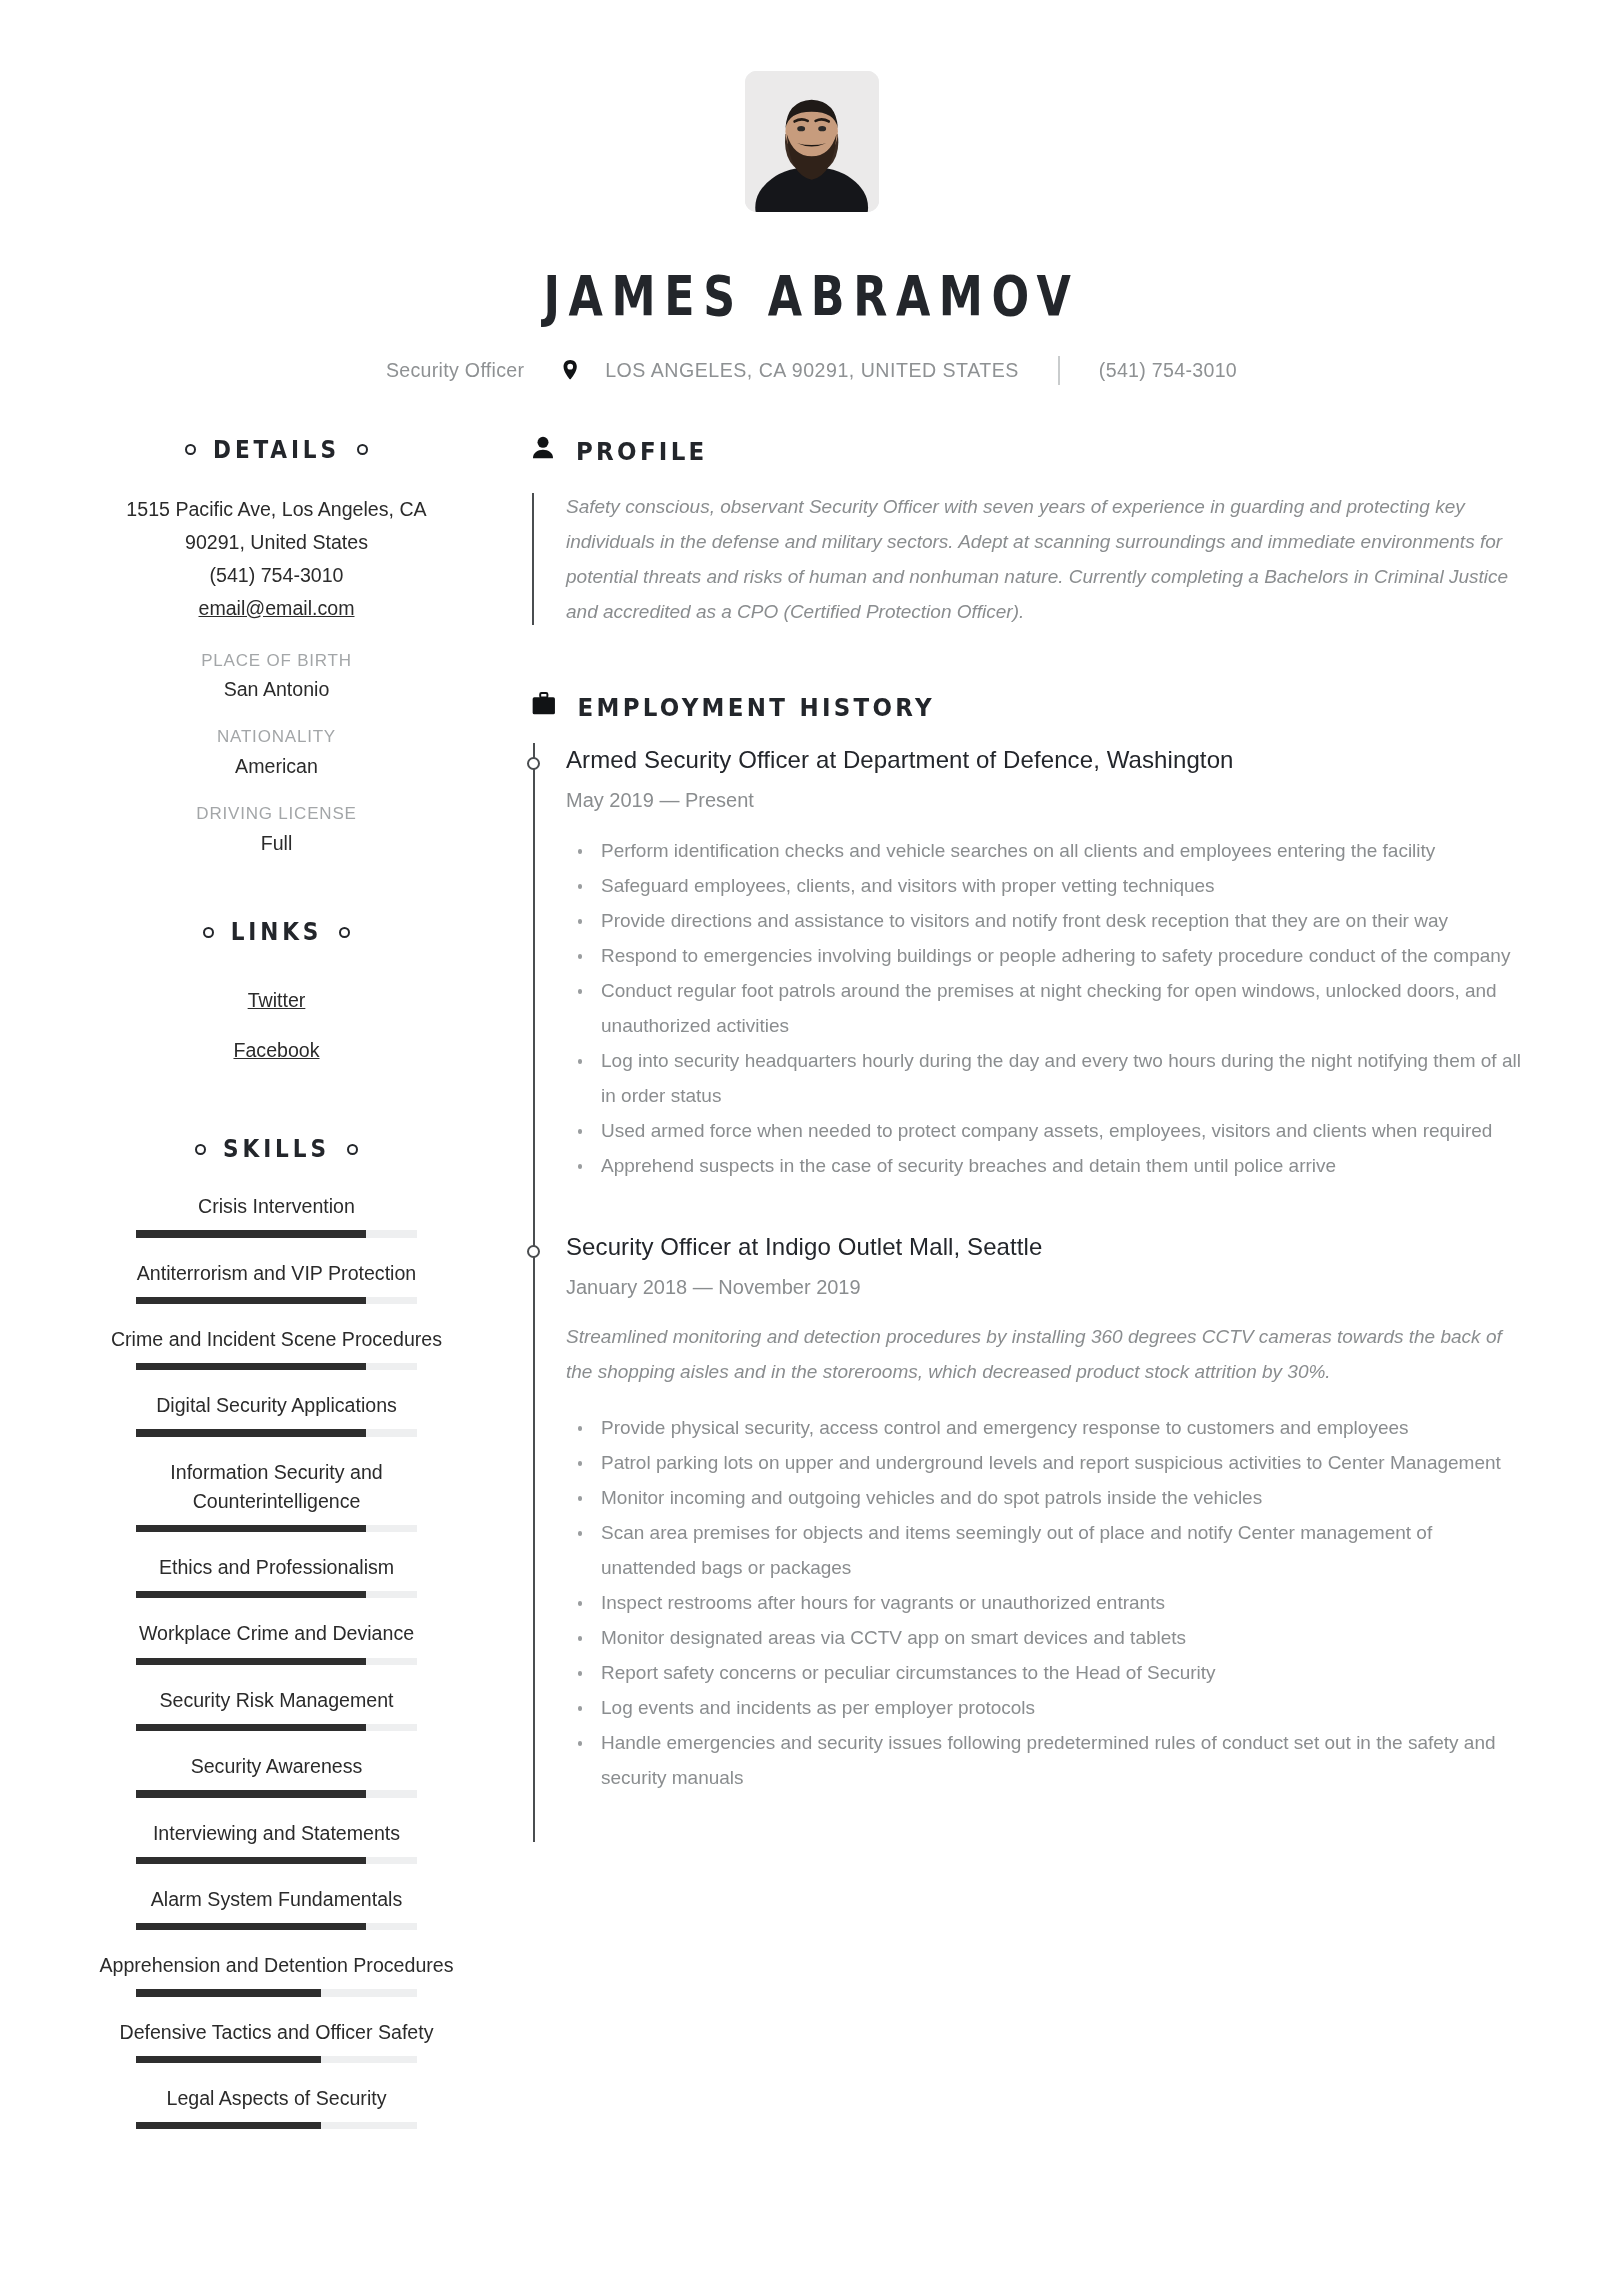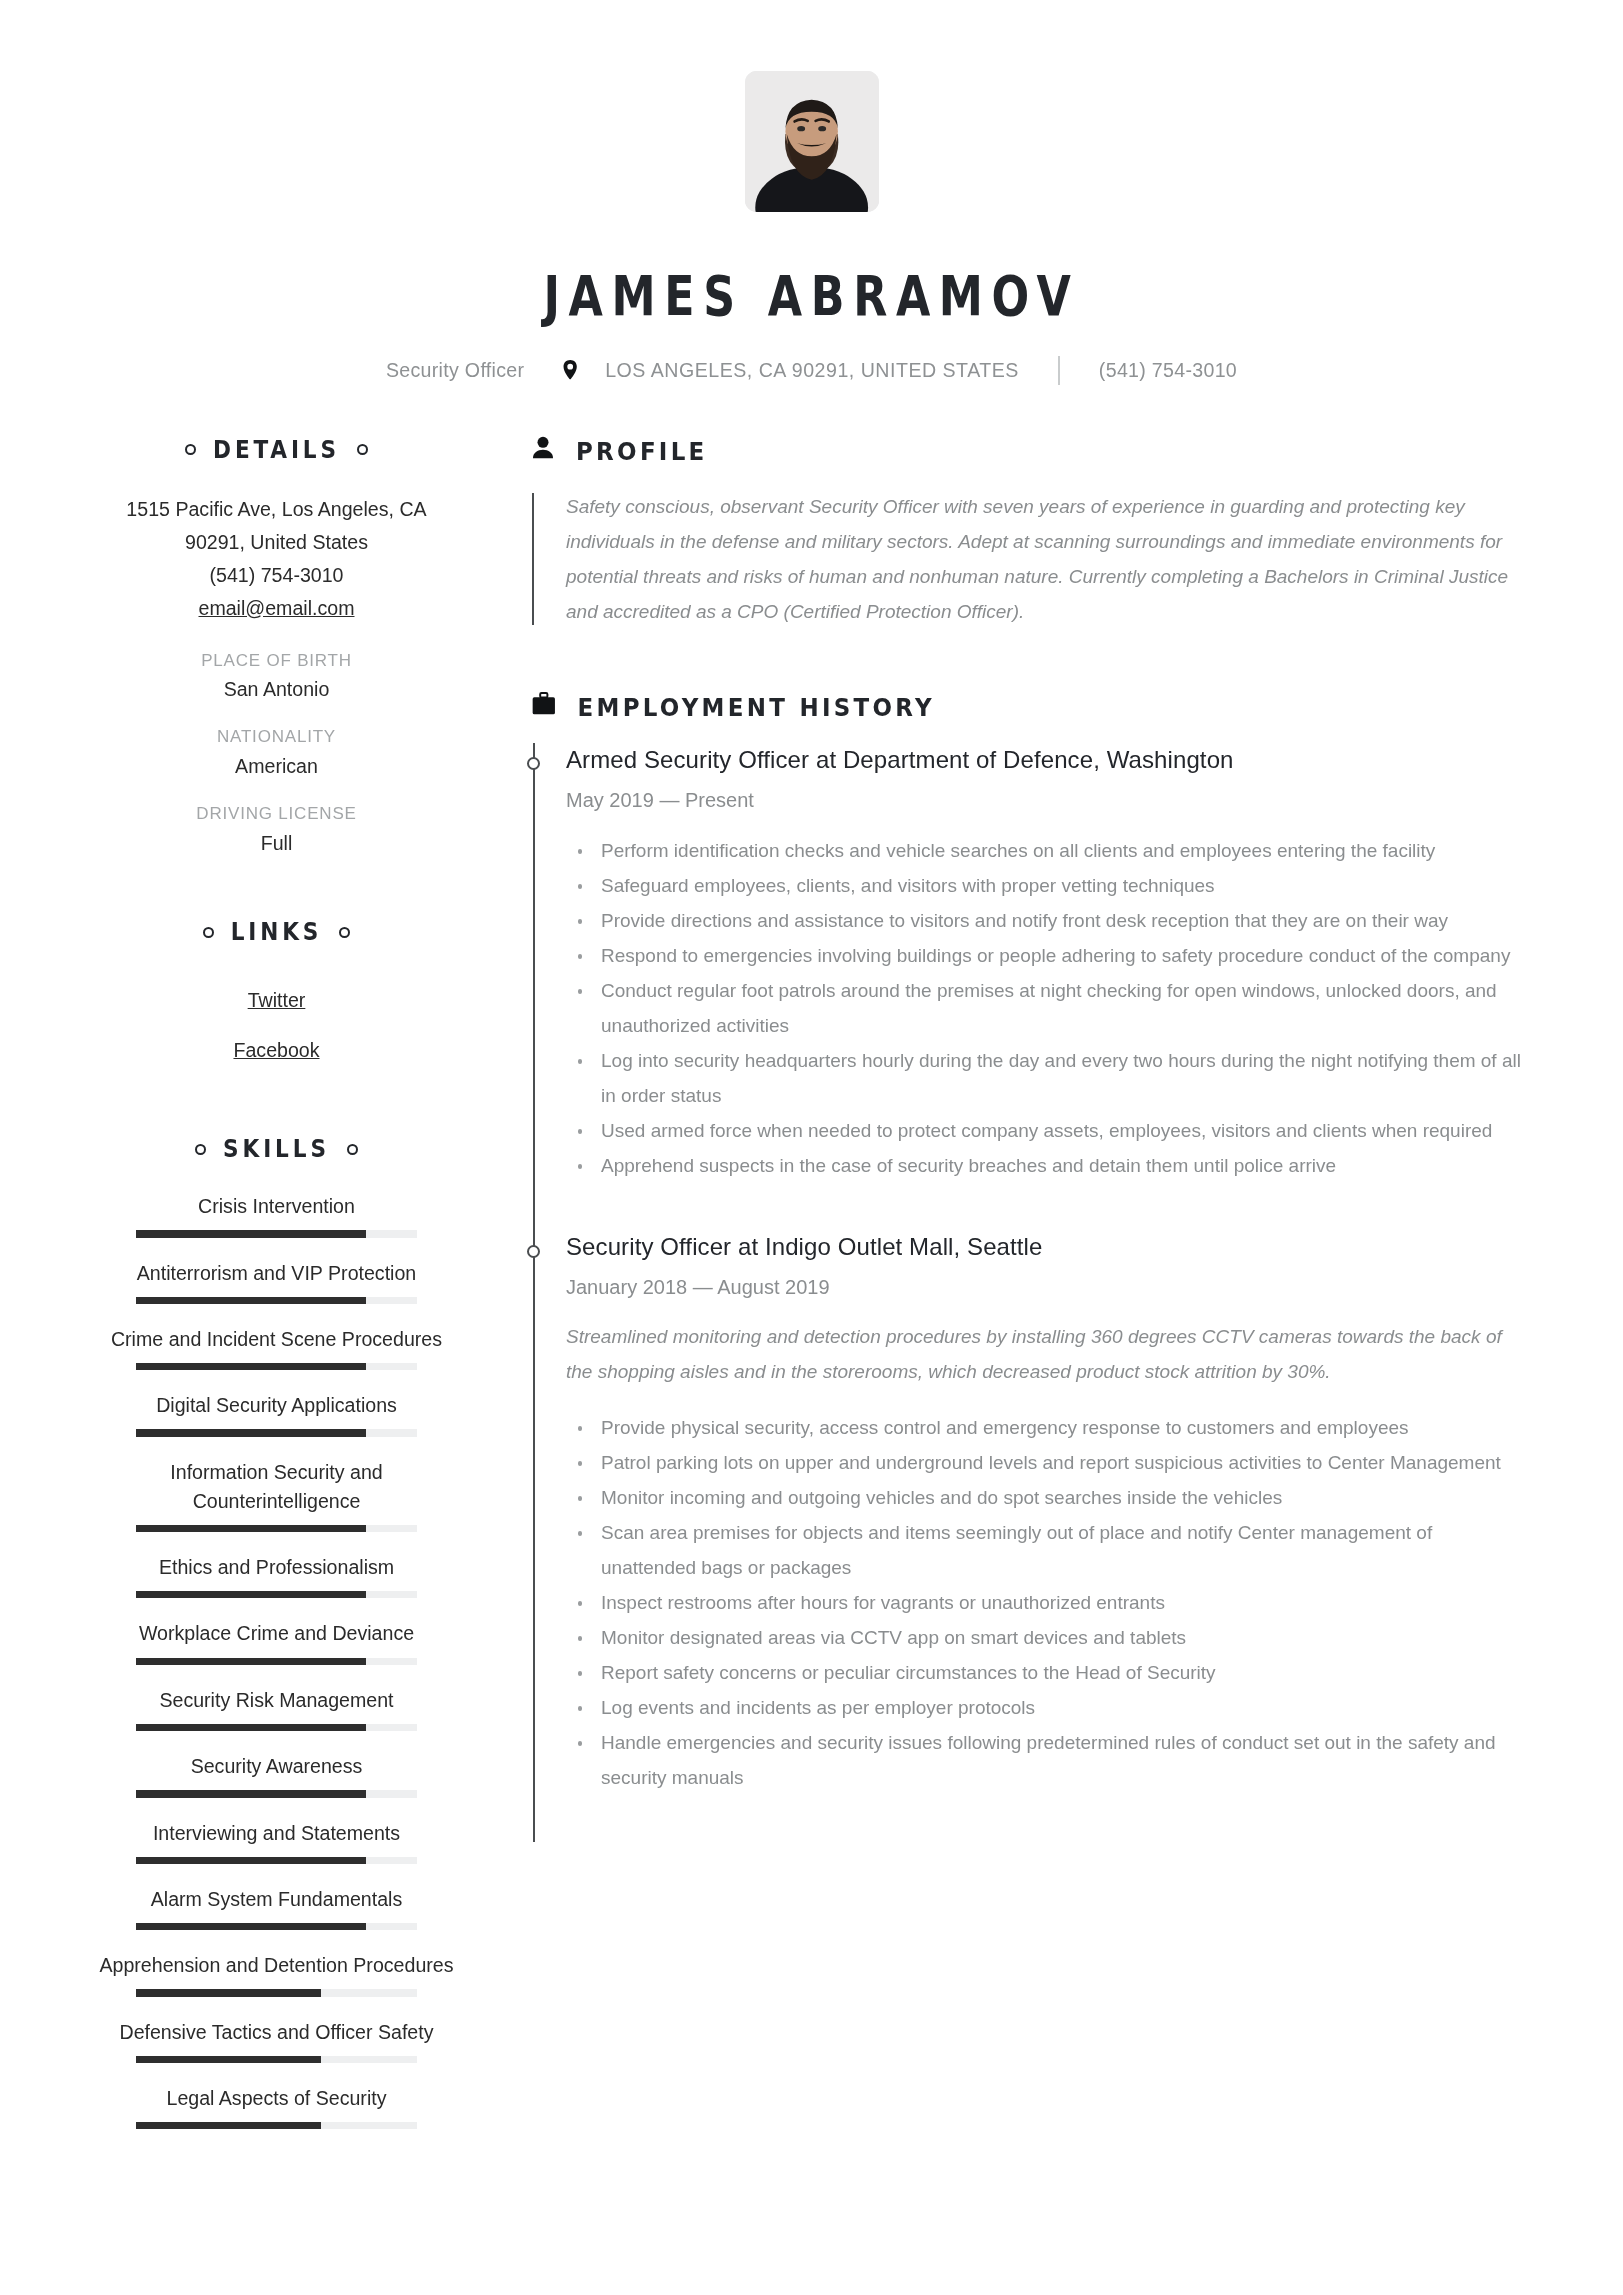--- a/index.html
+++ b/index.html
@@ -313,26 +313,26 @@
               <li>Respond to emergencies involving buildings or people adhering to safety procedure conduct of the company</li>
               <li>Conduct regular foot patrols around the premises at night checking for open windows, unlocked doors, and unauthorized activities</li>
               <li>Log into security headquarters hourly during the day and every two hours during the night notifying them of all in order status</li>
               <li>Used armed force when needed to protect company assets, employees, visitors and clients when required</li>
               <li>Apprehend suspects in the case of security breaches and detain them until police arrive</li>
             </ul>
           </div>
           <div class="job">
             <div class="job-dot"></div>
             <div class="job-title">Security Officer at  Indigo Outlet Mall, Seattle</div>
-            <div class="job-date">January 2018 — August 2019</div>
+            <div class="job-date">January 2018 — November 2019</div>
             <div class="job-desc">Streamlined monitoring and detection procedures by installing 360 degrees CCTV cameras towards the back of the shopping aisles and in the storerooms, which decreased product stock attrition by 30%.</div>
             <ul class="job-bullets">
               <li>Provide physical security, access control and emergency response to customers and employees</li>
               <li>Patrol parking lots on upper and underground levels and report suspicious activities to Center Management</li>
-              <li>Monitor incoming and outgoing vehicles and do spot searches inside the vehicles</li>
+              <li>Monitor incoming and outgoing vehicles and do spot patrols inside the vehicles</li>
               <li>Scan area premises for objects and items seemingly out of place and notify Center management of unattended bags or packages</li>
               <li>Inspect restrooms after hours for vagrants or unauthorized entrants</li>
               <li>Monitor designated areas via CCTV app on smart devices and tablets</li>
               <li>Report safety concerns or peculiar circumstances to the Head of Security</li>
               <li>Log events and incidents as per employer protocols</li>
               <li>Handle emergencies and security issues following predetermined rules of conduct set out in the safety and security manuals</li>
             </ul>
           </div>
         </div>
 

